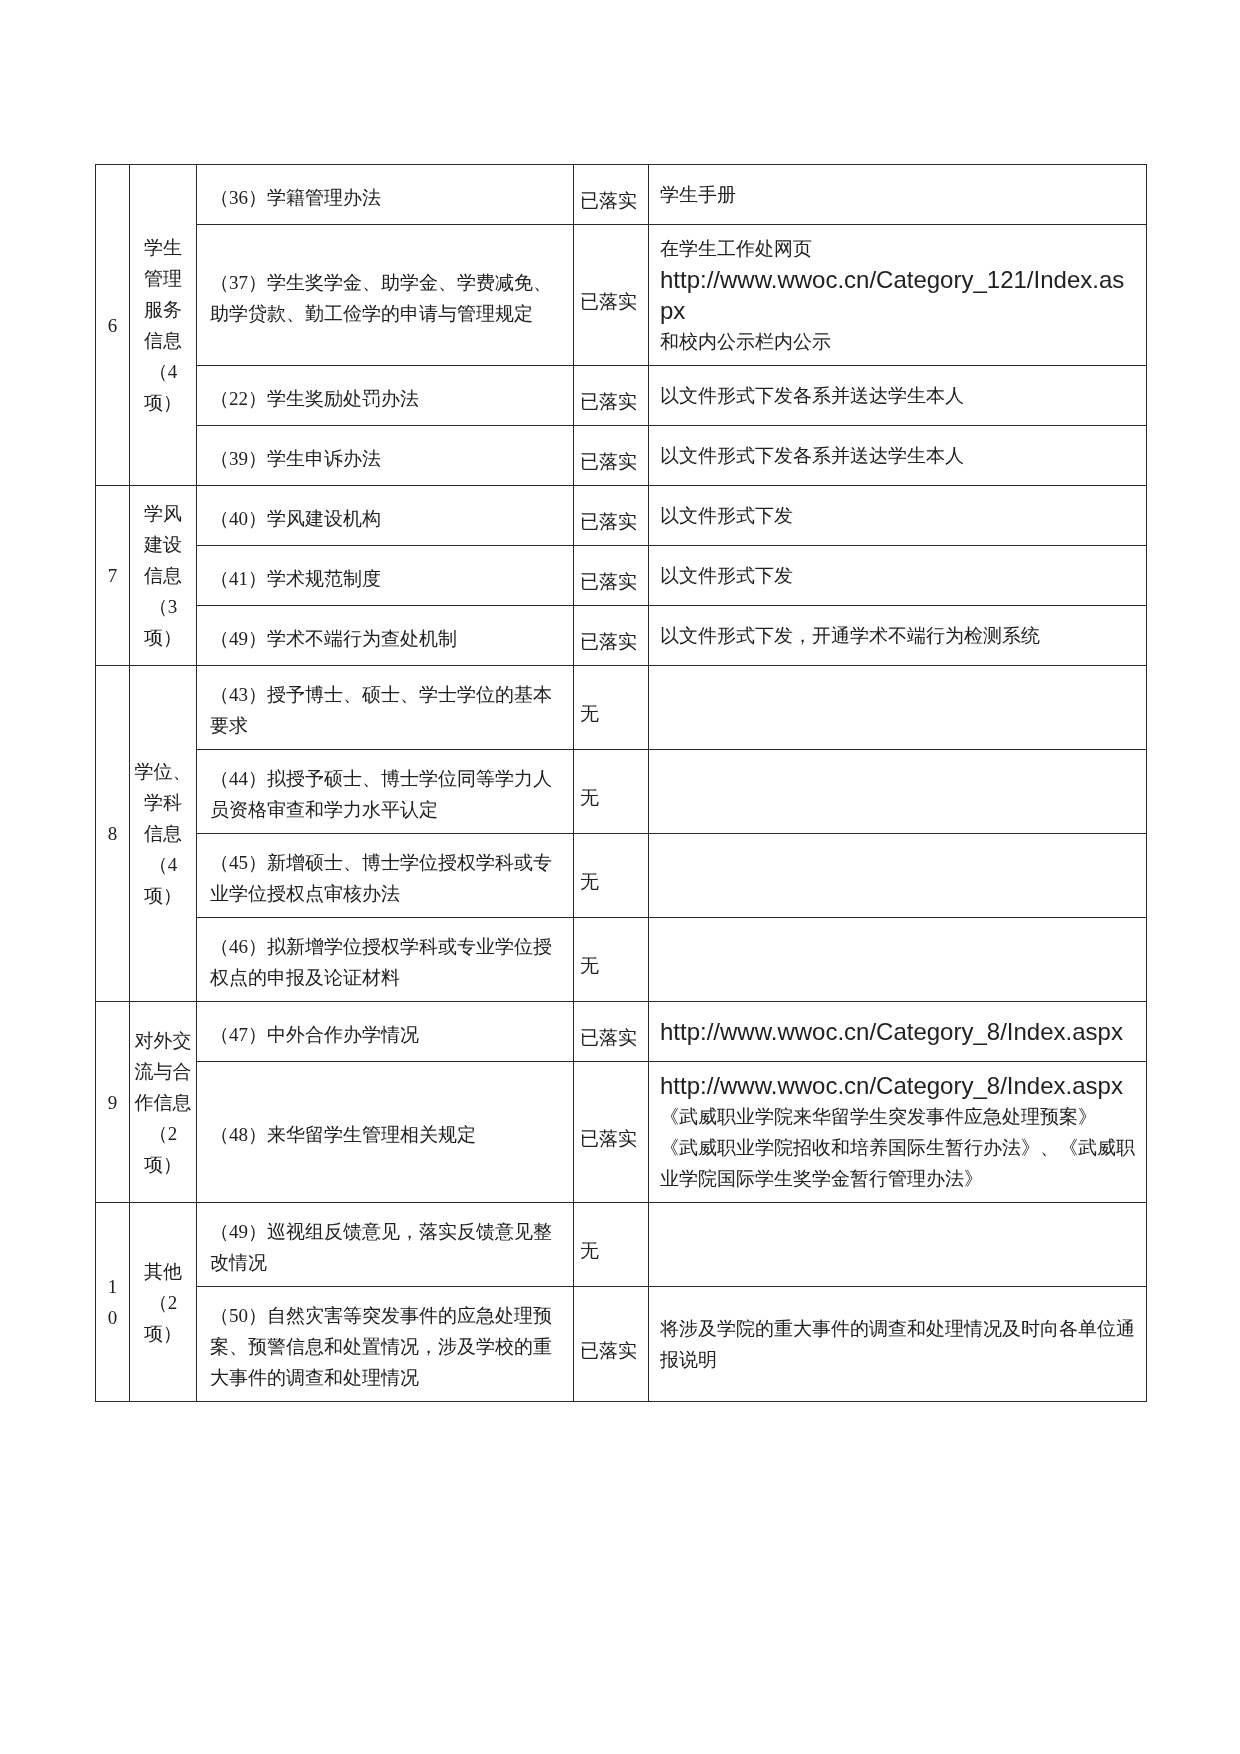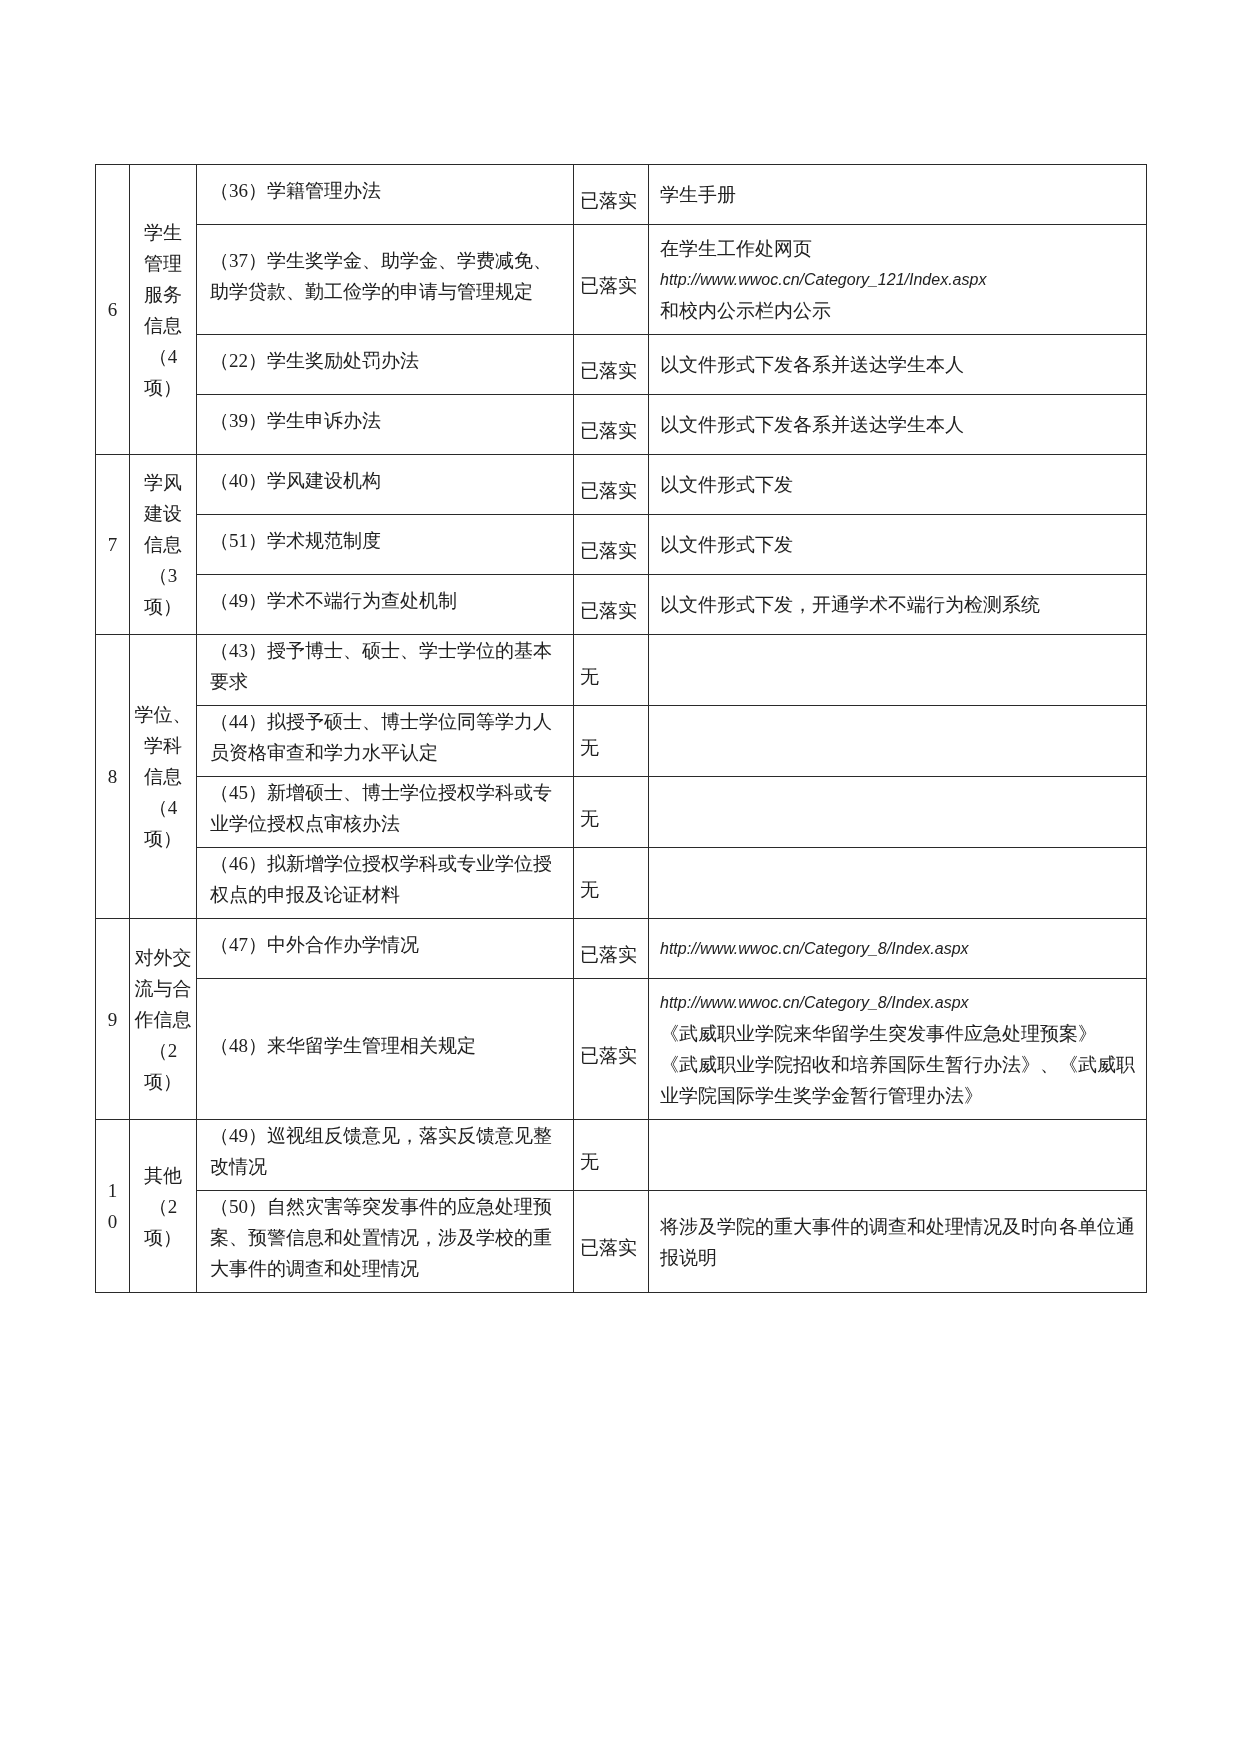--- a/index.html
+++ b/index.html
@@ -26,29 +26,28 @@
   td {
     border:1.5px solid #2a2a2a;
     vertical-align:middle;
     font-size:19px;
     line-height:31px;
     padding:8px 10px;
     word-break:break-word;
   }
   td.num-cell    { text-align:center; padding:8px 1px; }
   td.cat-cell    { text-align:center; padding:8px 1px; }
-  td.item-cell   { padding:0 12px 8px 13px; }
+  td.item-cell   { padding:13px 12px 8px 13px; }
   td.status-cell { padding:20px 3px 8px 6px; }
   td.remark-cell { padding:8px 10px 8px 11px;margin-left:28px; }
   .line { display:block; }
   .latin {
     font-family:"Liberation Sans","DejaVu Sans",sans-serif;
-    font-size:16px;
+    font-size:24px;
     letter-spacing:0px;
-    font-style:italic;
   }
 </style>
 </head>
 <body>
 
 <div class="page">
   <table class="info-table">
     <colgroup>
       <col class="col-num">
         <col class="col-cat">
@@ -107,21 +106,21 @@
             <span class="line">信息</span>
             <span class="line">（3项）</span>
           </td>
           <td class="item-cell"><span>（40）学风建设机构</span></td>
           <td class="status-cell"><span>已落实</span></td>
           <td class="remark-cell">
             <span class="line">以文件形式下发</span>
           </td>
         </tr>
         <tr>
-          <td class="item-cell"><span>（51）学术规范制度</span></td>
+          <td class="item-cell"><span>（41）学术规范制度</span></td>
           <td class="status-cell"><span>已落实</span></td>
           <td class="remark-cell">
             <span class="line">以文件形式下发</span>
           </td>
         </tr>
         <tr>
           <td class="item-cell"><span>（49）学术不端行为查处机制</span></td>
           <td class="status-cell"><span>已落实</span></td>
           <td class="remark-cell">
             <span class="line">以文件形式下发，开通学术不端行为检测系统</span>

